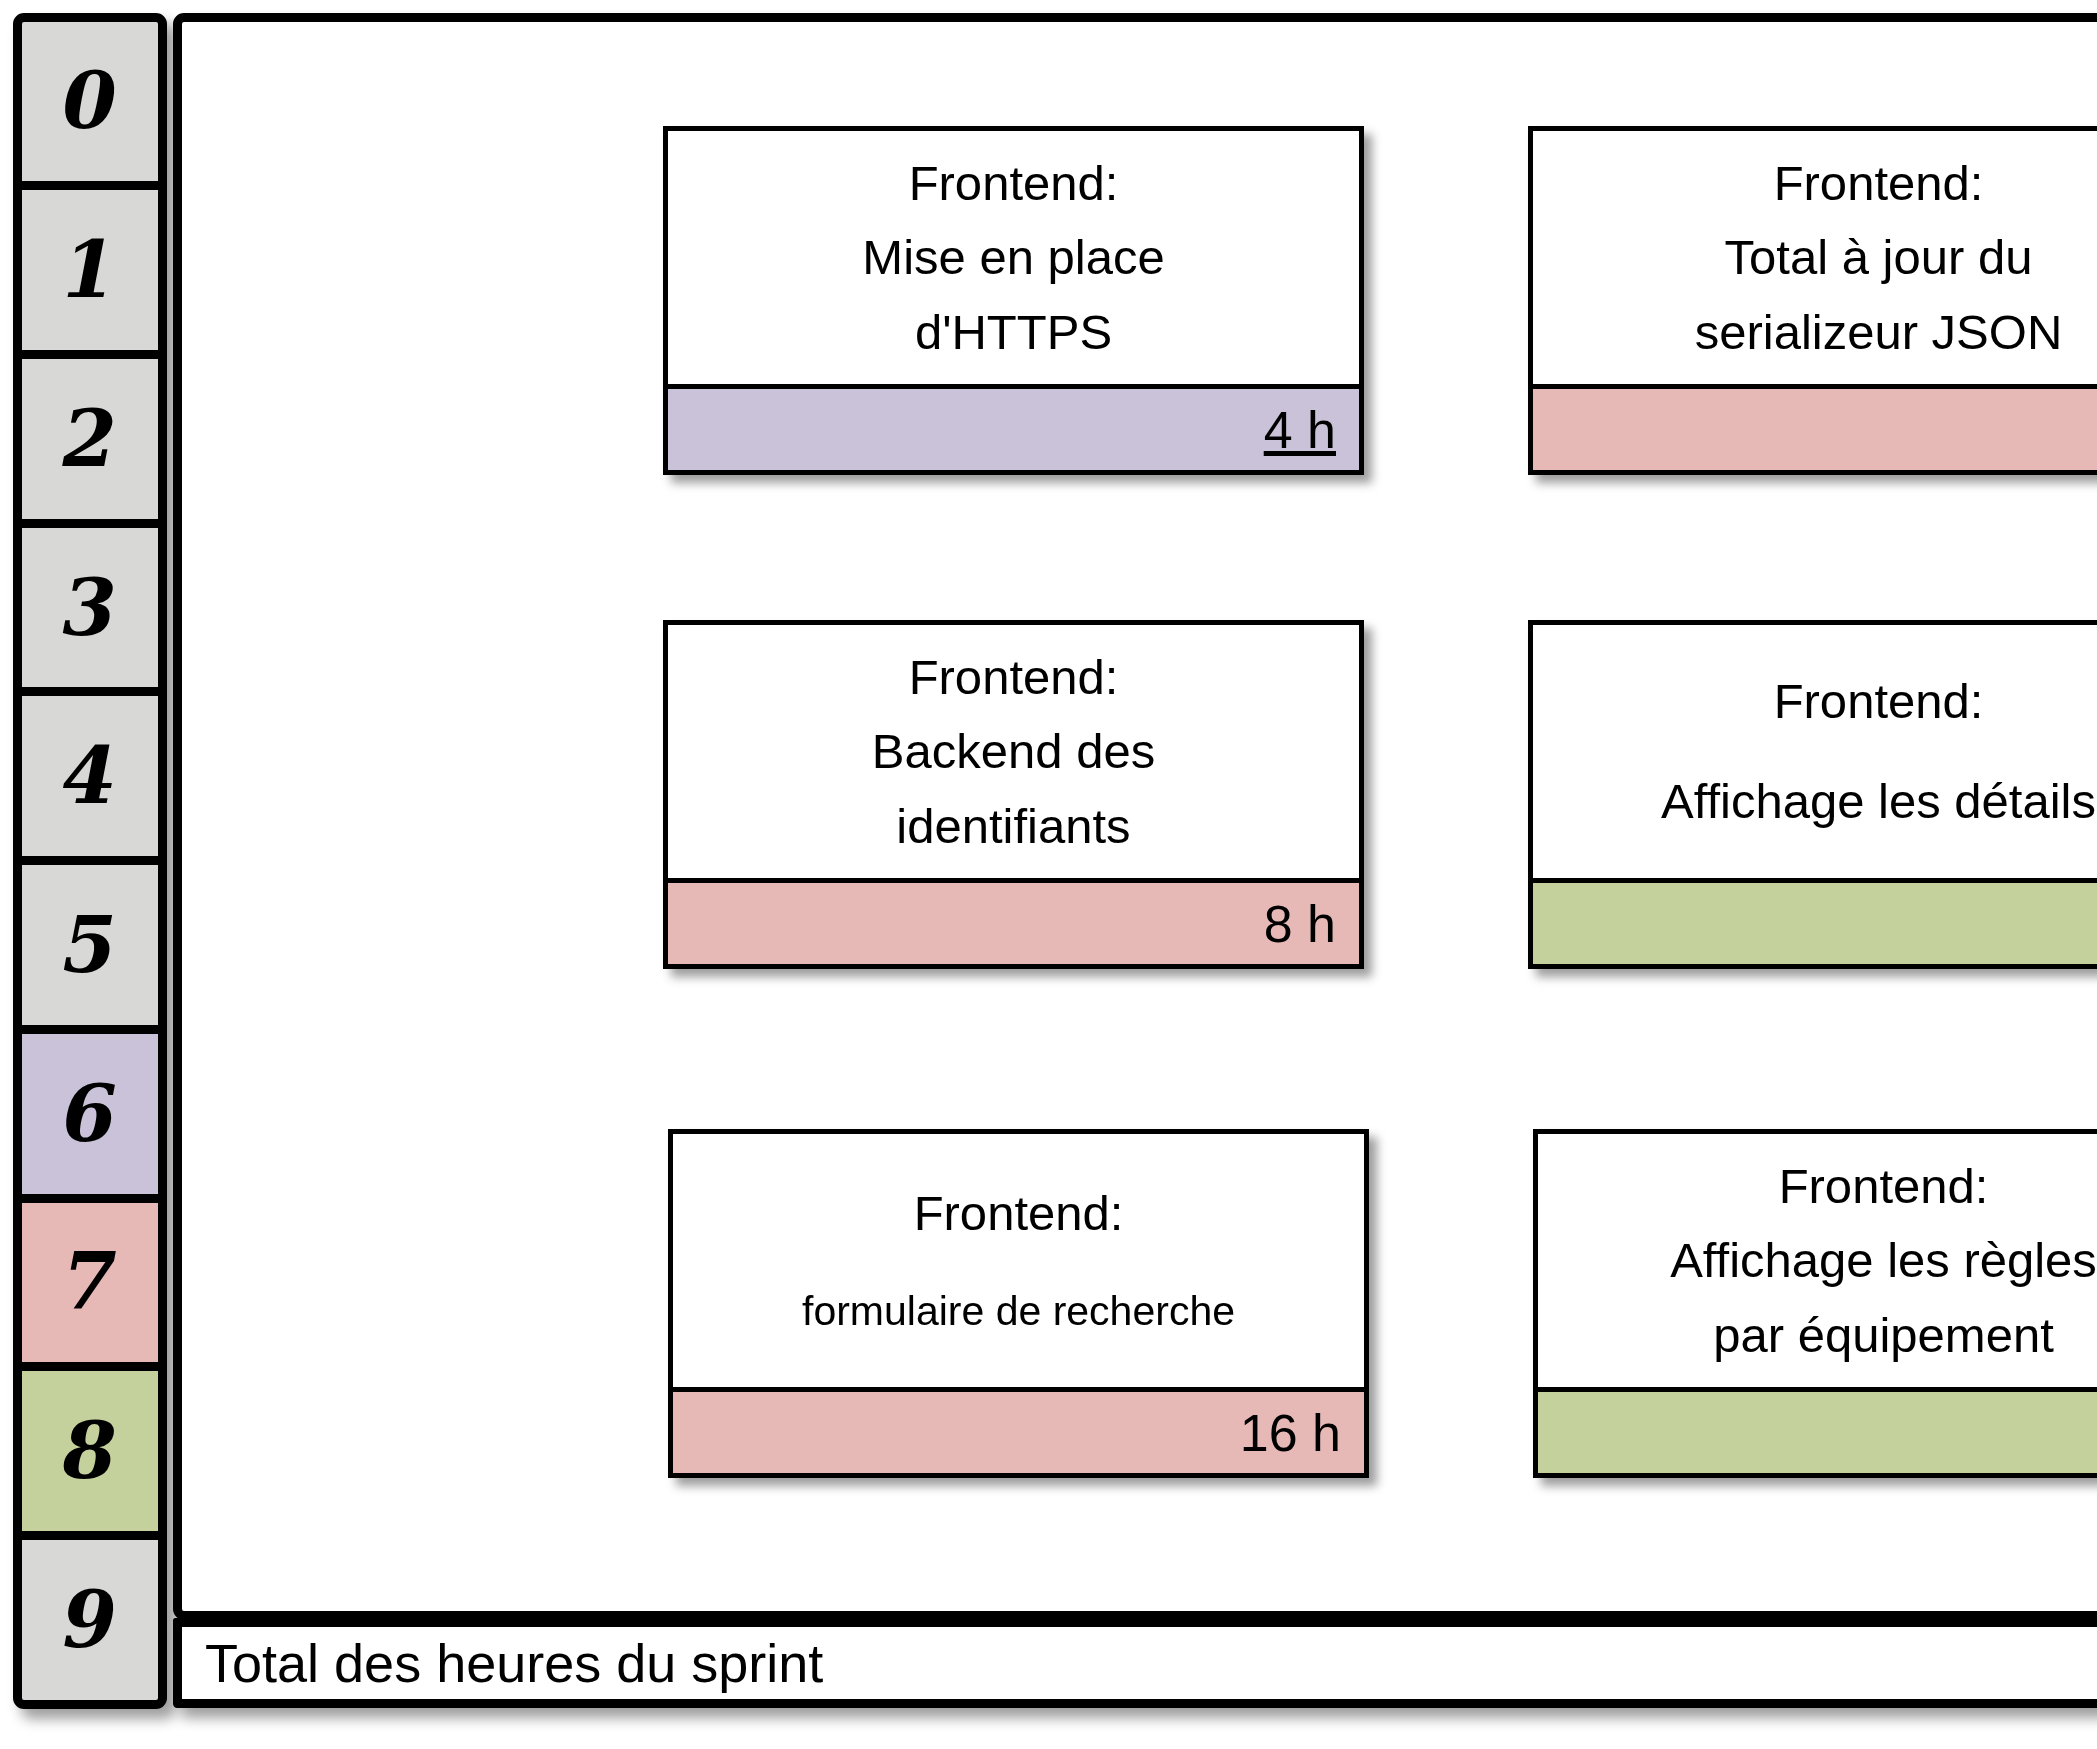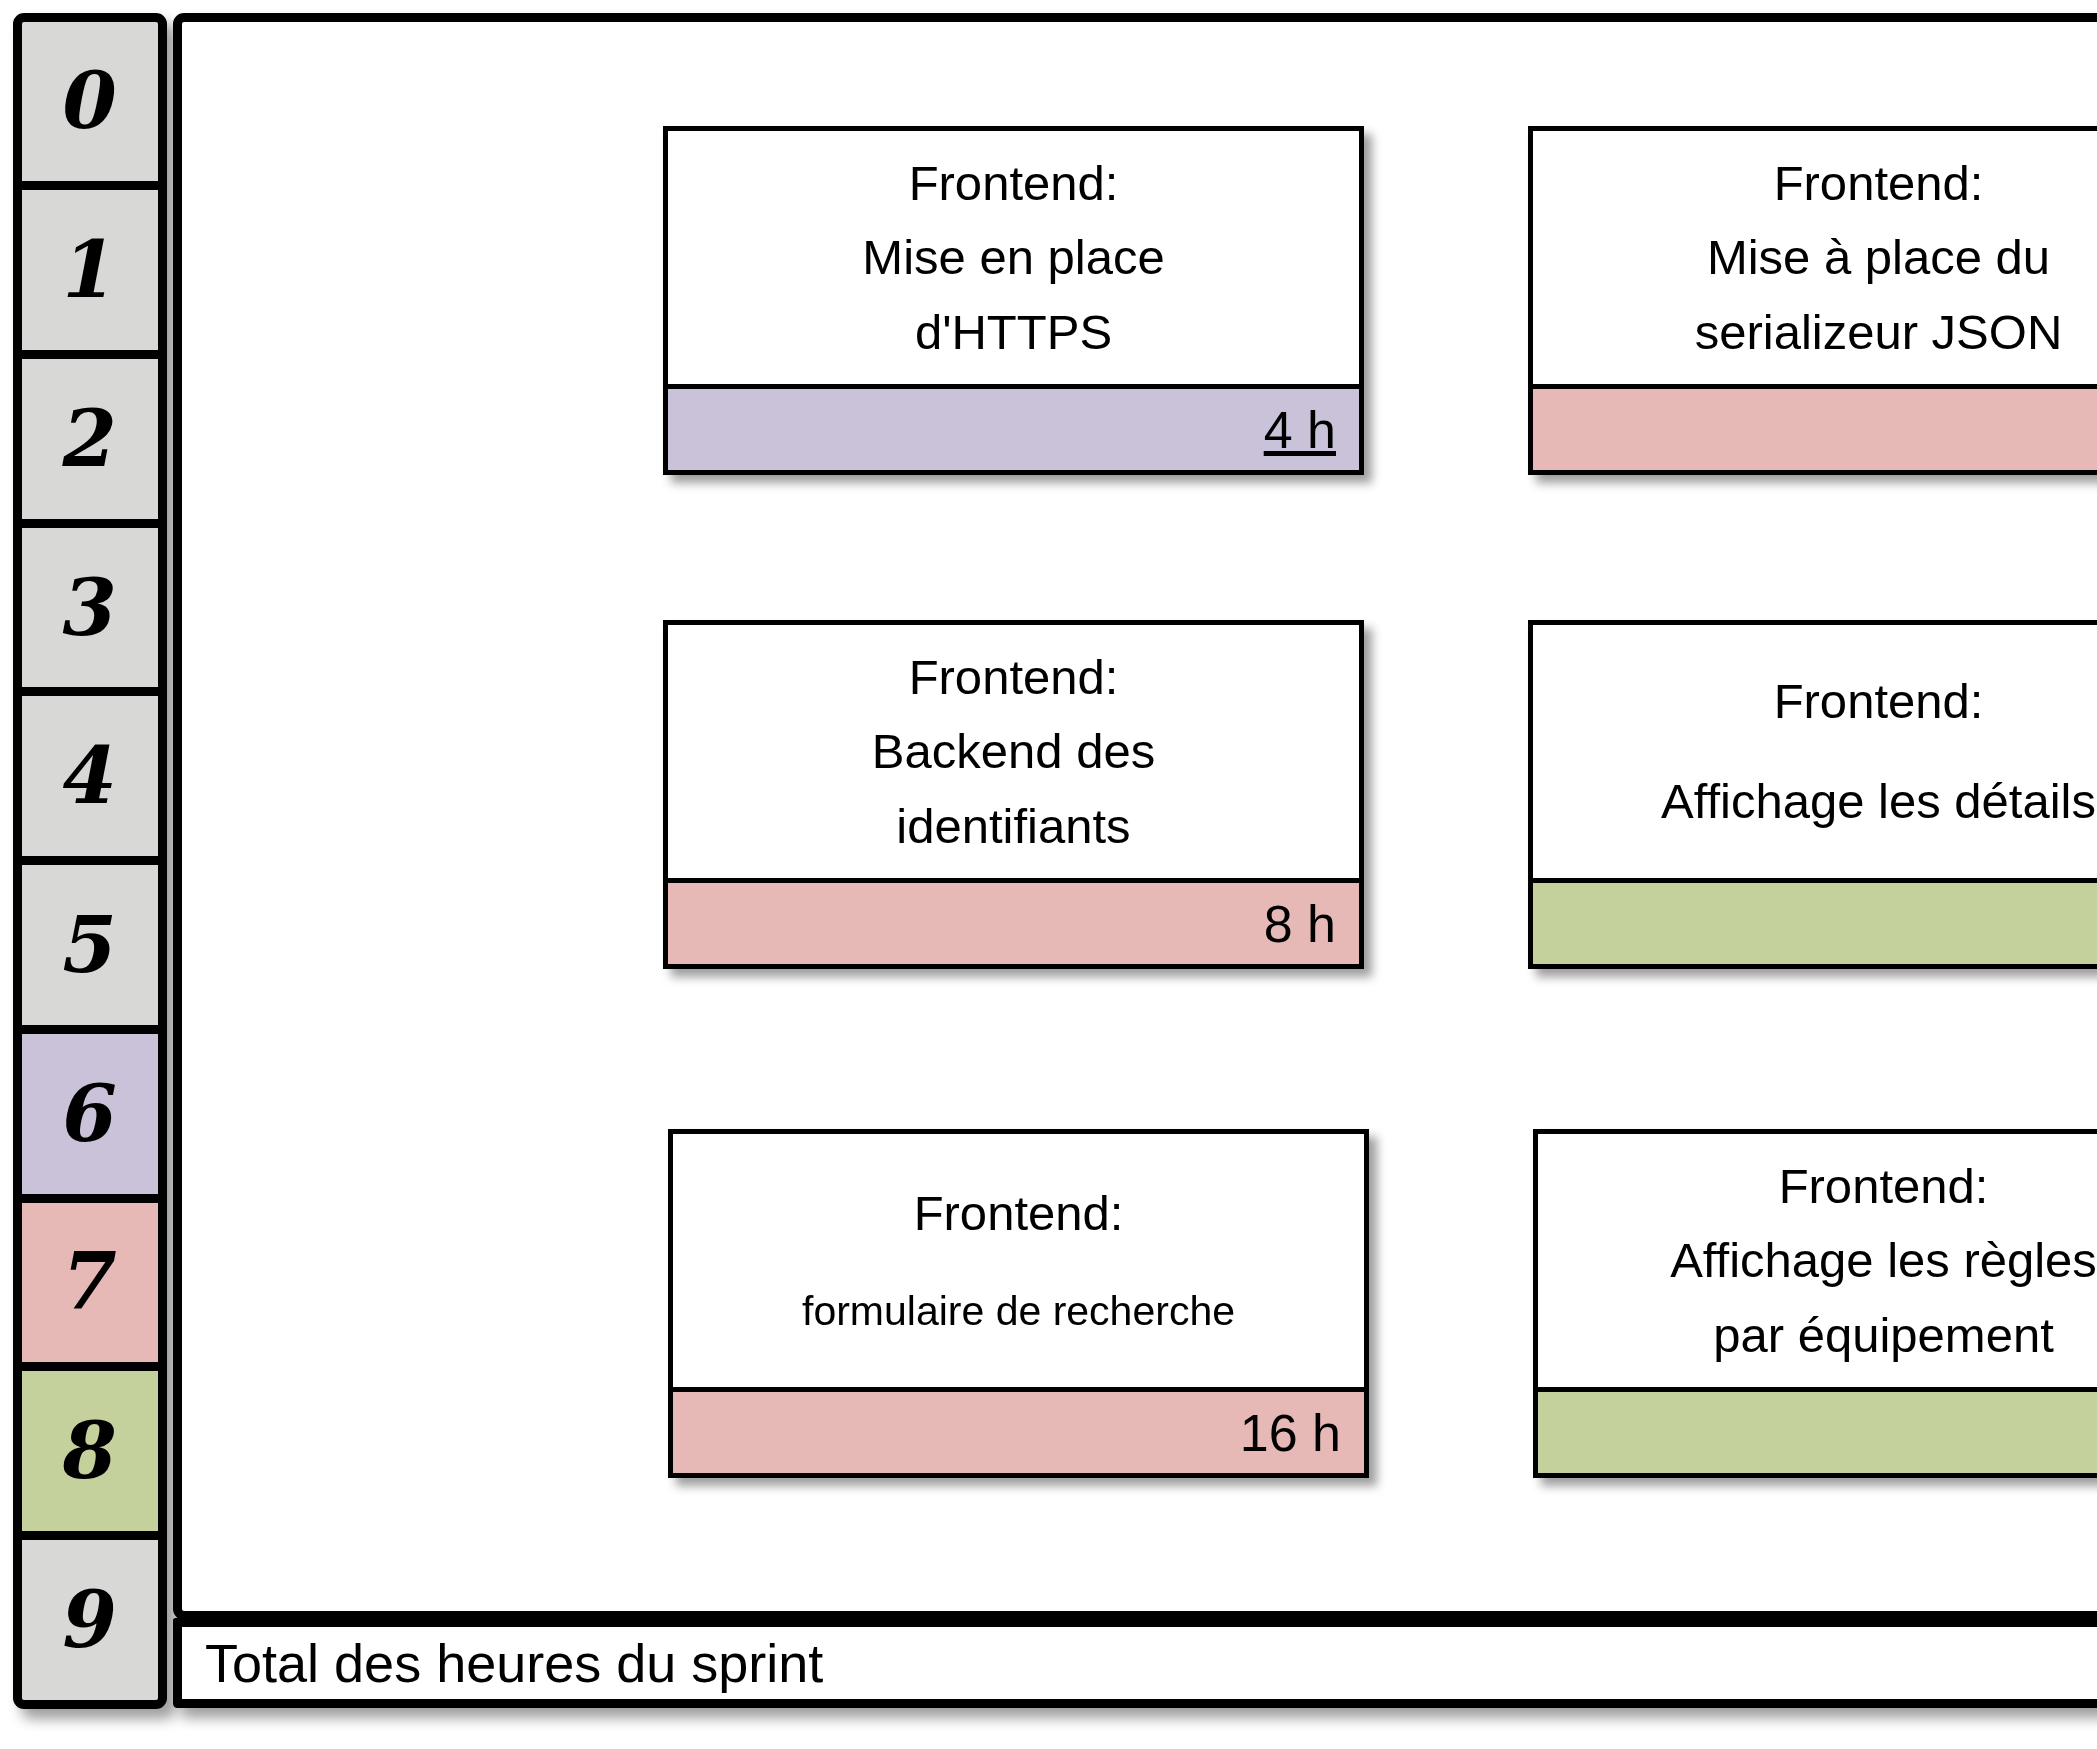--- a/index.html
+++ b/index.html
@@ -107,21 +107,21 @@
       <div class="card-line">d'HTTPS</div>
     </div>
     <div class="card-bar" style="background-color: rgb(202, 194, 216); text-decoration: underline;">
       <span class="card-hours">4 h</span>
     </div>
   </div>
 
   <div class="card card-2">
     <div class="card-body">
       <div class="card-line">Frontend:</div>
-      <div class="card-line">Mise à place du</div>
+      <div class="card-line">Total à jour du</div>
       <div class="card-line">serializeur JSON</div>
     </div>
     <div class="card-bar" style="background-color: rgb(230, 185, 183);">
       
     </div>
   </div>
 
   <div class="card card-3">
     <div class="card-body">
       <div class="card-line">Frontend:</div>

